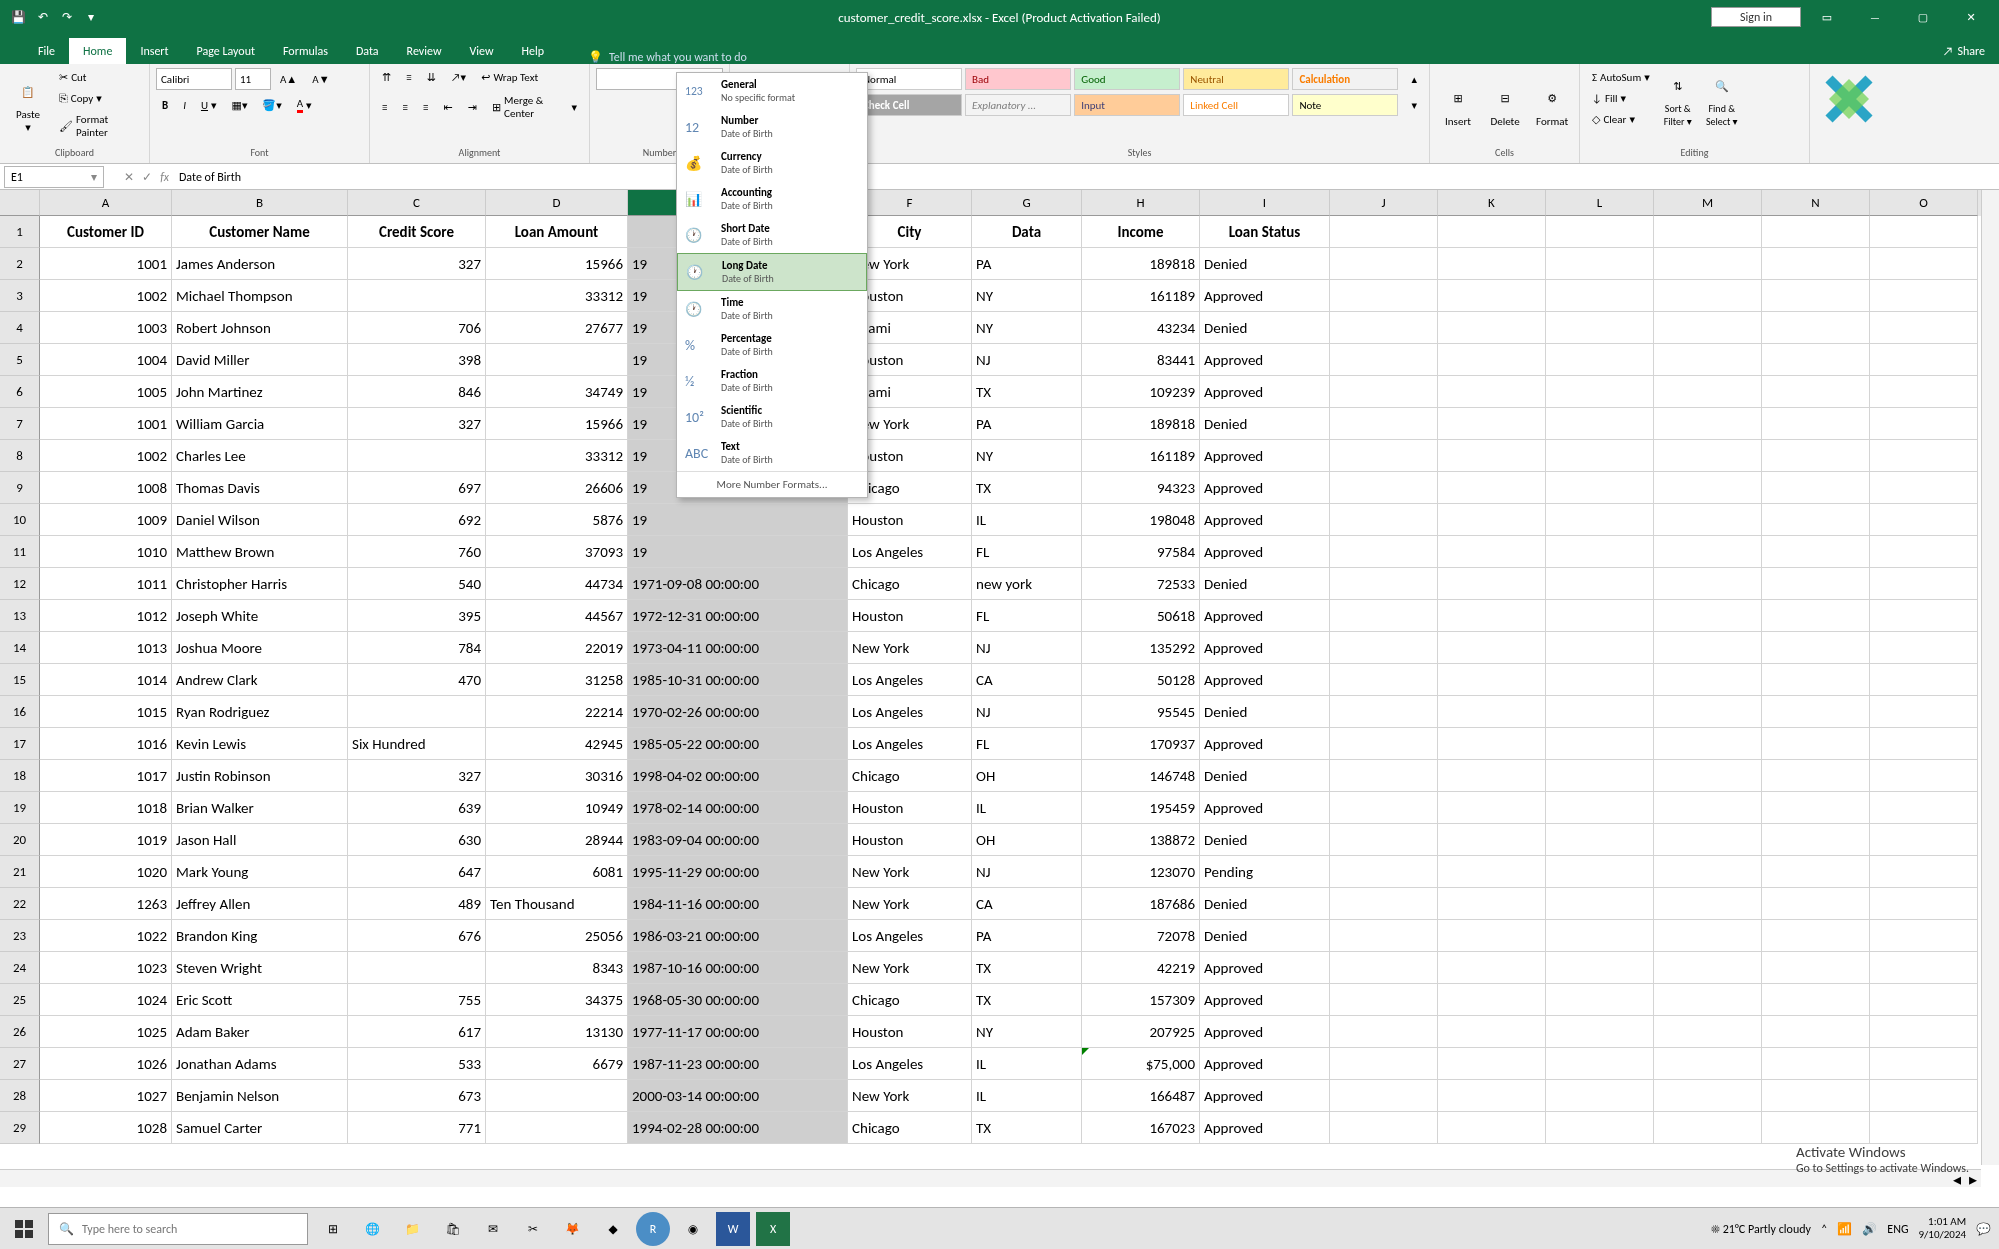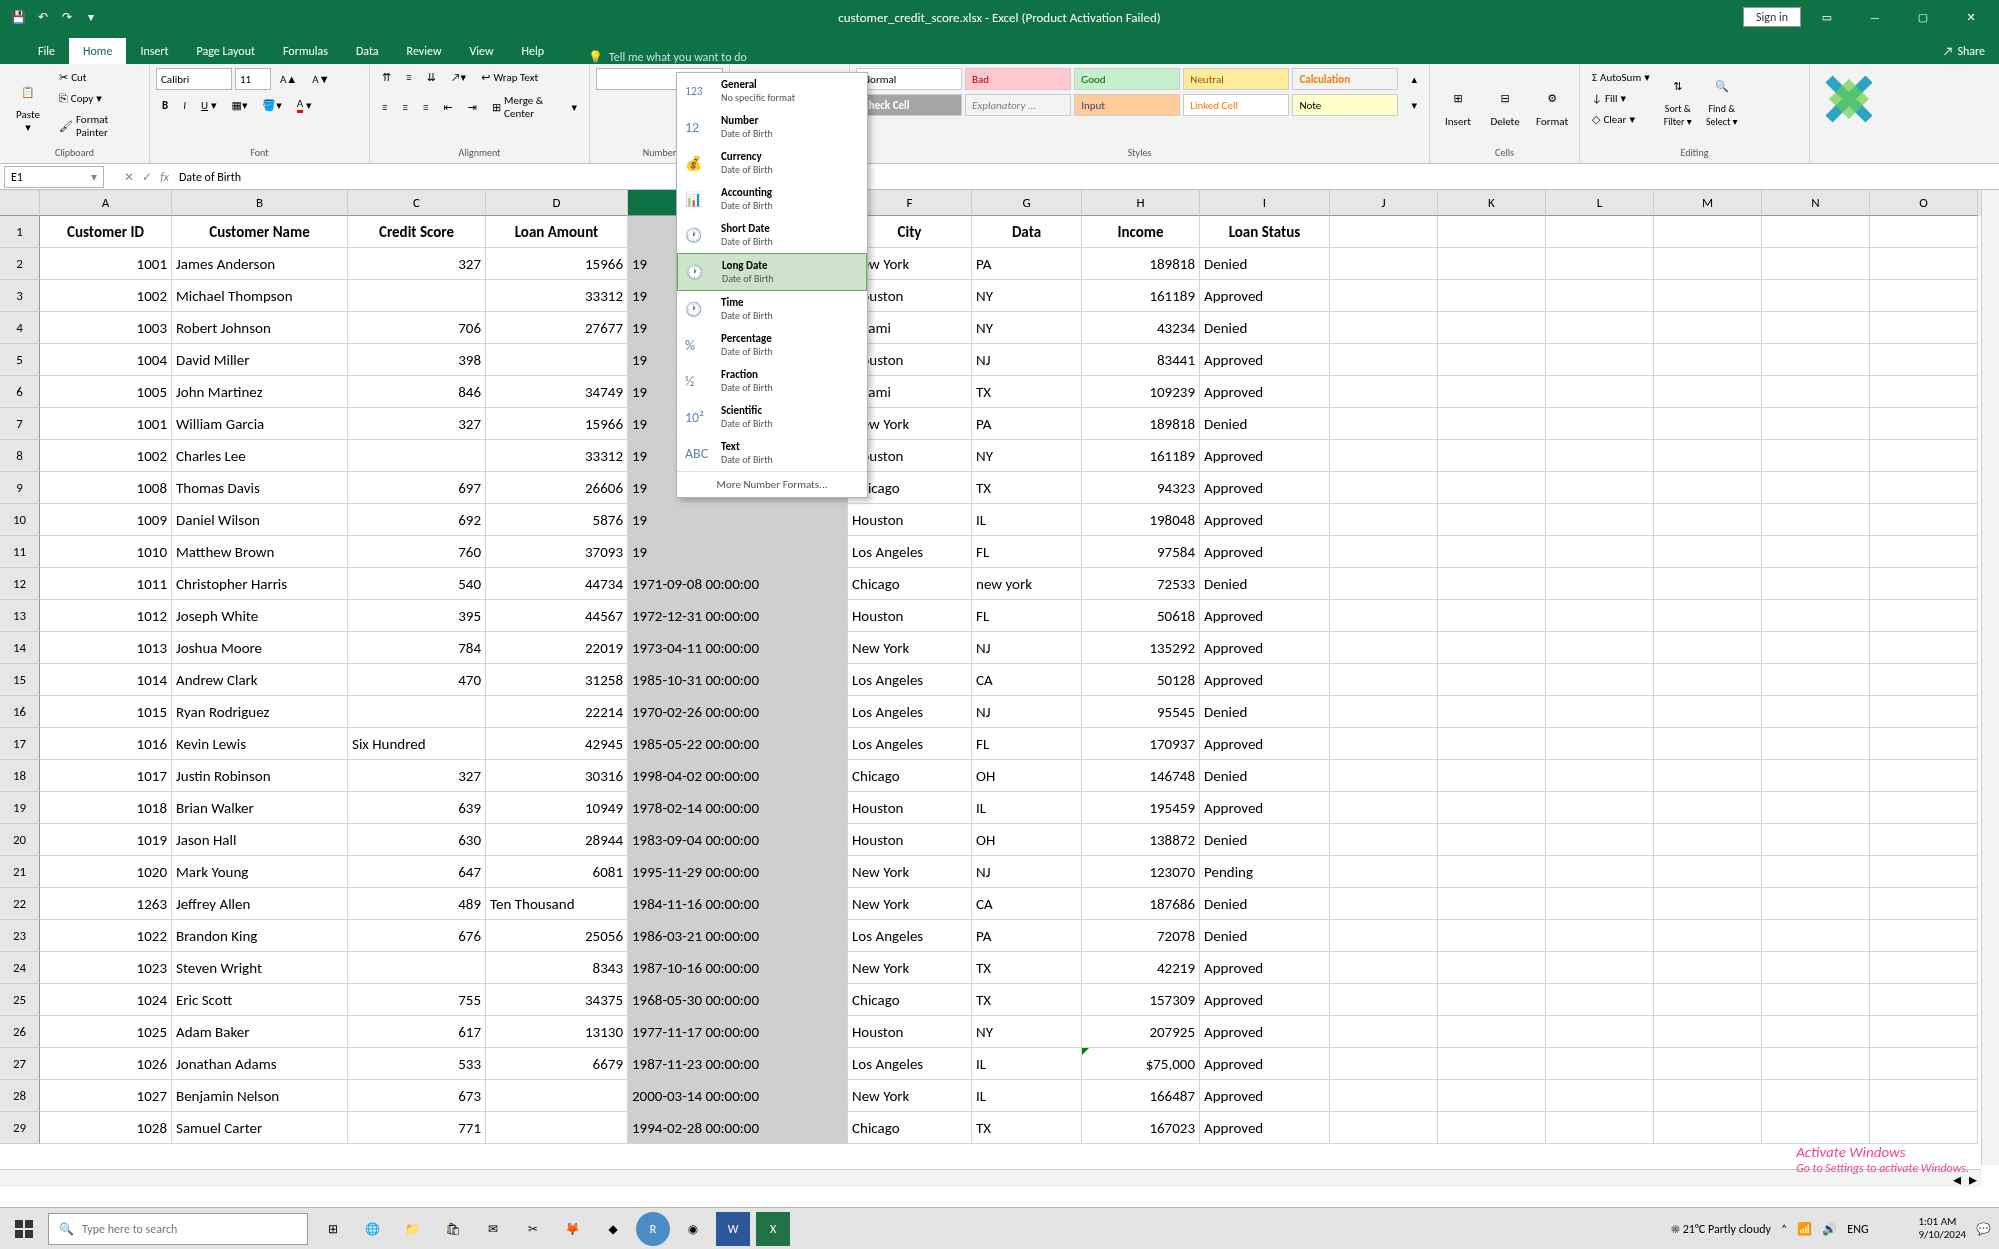--- a/index.html
+++ b/index.html
@@ -4,21 +4,21 @@
 <style>
 * { margin: 0; padding: 0; box-sizing: border-box; font-family: "Segoe UI", Calibri, sans-serif; }
 body { width: 1999px; height: 1249px; overflow: hidden; background: #fff; position: relative; }
 
 
 .title-bar { height: 34px; background: #0f7244; display: flex; align-items: center; color: #fff; font-size: 12px; }
 .title-qat { display: flex; align-items: center; gap: 6px; padding-left: 10px; }
 .title-qat .qat-btn { width: 18px; height: 18px; display: flex; align-items: center; justify-content: center; color: #fff; cursor: pointer; }
 .title-text { position: absolute; left: 50%; transform: translateX(-50%); font-size: 13px; }
 .title-right { margin-left: auto; display: flex; align-items: center; gap: 4px; padding-right: 6px; }
-.signin-btn { background: #fff; color: #333; padding: 2px 12px; font-size: 12px; border: 1px solid #999; cursor: pointer; }
+.signin-btn { background: #fff; color: #333; padding: 2px 28px; font-size: 12px; border: 1px solid #999; cursor: pointer; }
 .win-btn { width: 44px; height: 34px; display: flex; align-items: center; justify-content: center; color: #fff; cursor: pointer; font-size: 11px; }
 
 
 .ribbon-tabs { height: 30px; background: #0f7244; display: flex; align-items: flex-end; padding-left: 24px; color: #fff; font-size: 12px; }
 .ribbon-tab { padding: 6px 14px; cursor: pointer; }
 .ribbon-tab.active { background: #fff; color: #0f7244; }
 .tell-me { margin-left: 30px; display: flex; align-items: center; gap: 6px; color: #cde; font-size: 12px; }
 .share-btn { margin-left: auto; padding: 6px 14px; cursor: pointer; display: flex; align-items: center; gap: 4px; }
 
 
@@ -88,29 +88,29 @@
 .sheet-tab { padding: 2px 14px; border: 1px solid #999; border-bottom: none; background: #fff; cursor: pointer; }
 .sheet-add { width: 20px; height: 20px; border: 1px solid #999; border-radius: 50%; margin-left: 4px; display: flex; align-items: center; justify-content: center; cursor: pointer; }
 
 
 .status-bar { position: absolute; left: 0; right: 0; bottom: 0; height: 20px; background: #f3f3f3; border-top: 1px solid #c0c0c0; display: flex; align-items: center; font-size: 11px; padding: 0 8px; gap: 14px; }
 .status-right { margin-left: auto; display: flex; align-items: center; gap: 14px; }
 .zoom-slider { width: 90px; height: 4px; background: #bbb; position: relative; }
 .zoom-thumb { position: absolute; top: -4px; left: 58px; width: 8px; height: 12px; background: #666; }
 
 
-.activate { position: absolute; right: 30px; bottom: 74px; color: #ec4899; font-size: 15px; z-index: 5; font-style: italic; }
+.activate { position: absolute; right: 30px; bottom: 74px; color: #404040; font-size: 15px; z-index: 5; }
 .activate .small { font-size: 12px; } 
 .win-taskbar { position: absolute; left:0; right:0; bottom:0; height: 42px; background: #e4e4e4; border-top: 1px solid #b5b5b5; display: flex; align-items: center; font-size: 12px; z-index: 60; }
 .tb-start { width: 48px; display:flex; justify-content:center; }
 .tb-search { display:flex; align-items:center; gap:8px; background:#fff; border:1px solid #999; height:32px; padding:0 10px; width:260px; }
 .tb-icons { display:flex; gap:6px; margin-left:8px; }
 .tb-ico { width:34px; height:34px; display:flex; align-items:center; justify-content:center; cursor:pointer; }
 .tb-right { margin-left:auto; display:flex; align-items:center; gap:10px; padding-right:8px; }
-.tb-clock { text-align:left; line-height:1.1; font-size:11px;margin-left:40px; }
+.tb-clock { text-align:right; line-height:1.1; font-size:11px; }
 .scroll-vert { position:absolute; right:0; top:190px; bottom:84px; width:18px; background:#f3f3f3; border-left:1px solid #ccc; }
 .scroll-horz { position:absolute; left:0; right:18px; bottom:62px; height:18px; background:#f3f3f3; border-top:1px solid #ccc; display:flex; }
 </style>
 </head>
 <body>
 
 <div class="title-bar">
   <div class="title-qat">
     <span class="qat-btn">💾</span>
     <span class="qat-btn">↶</span>

